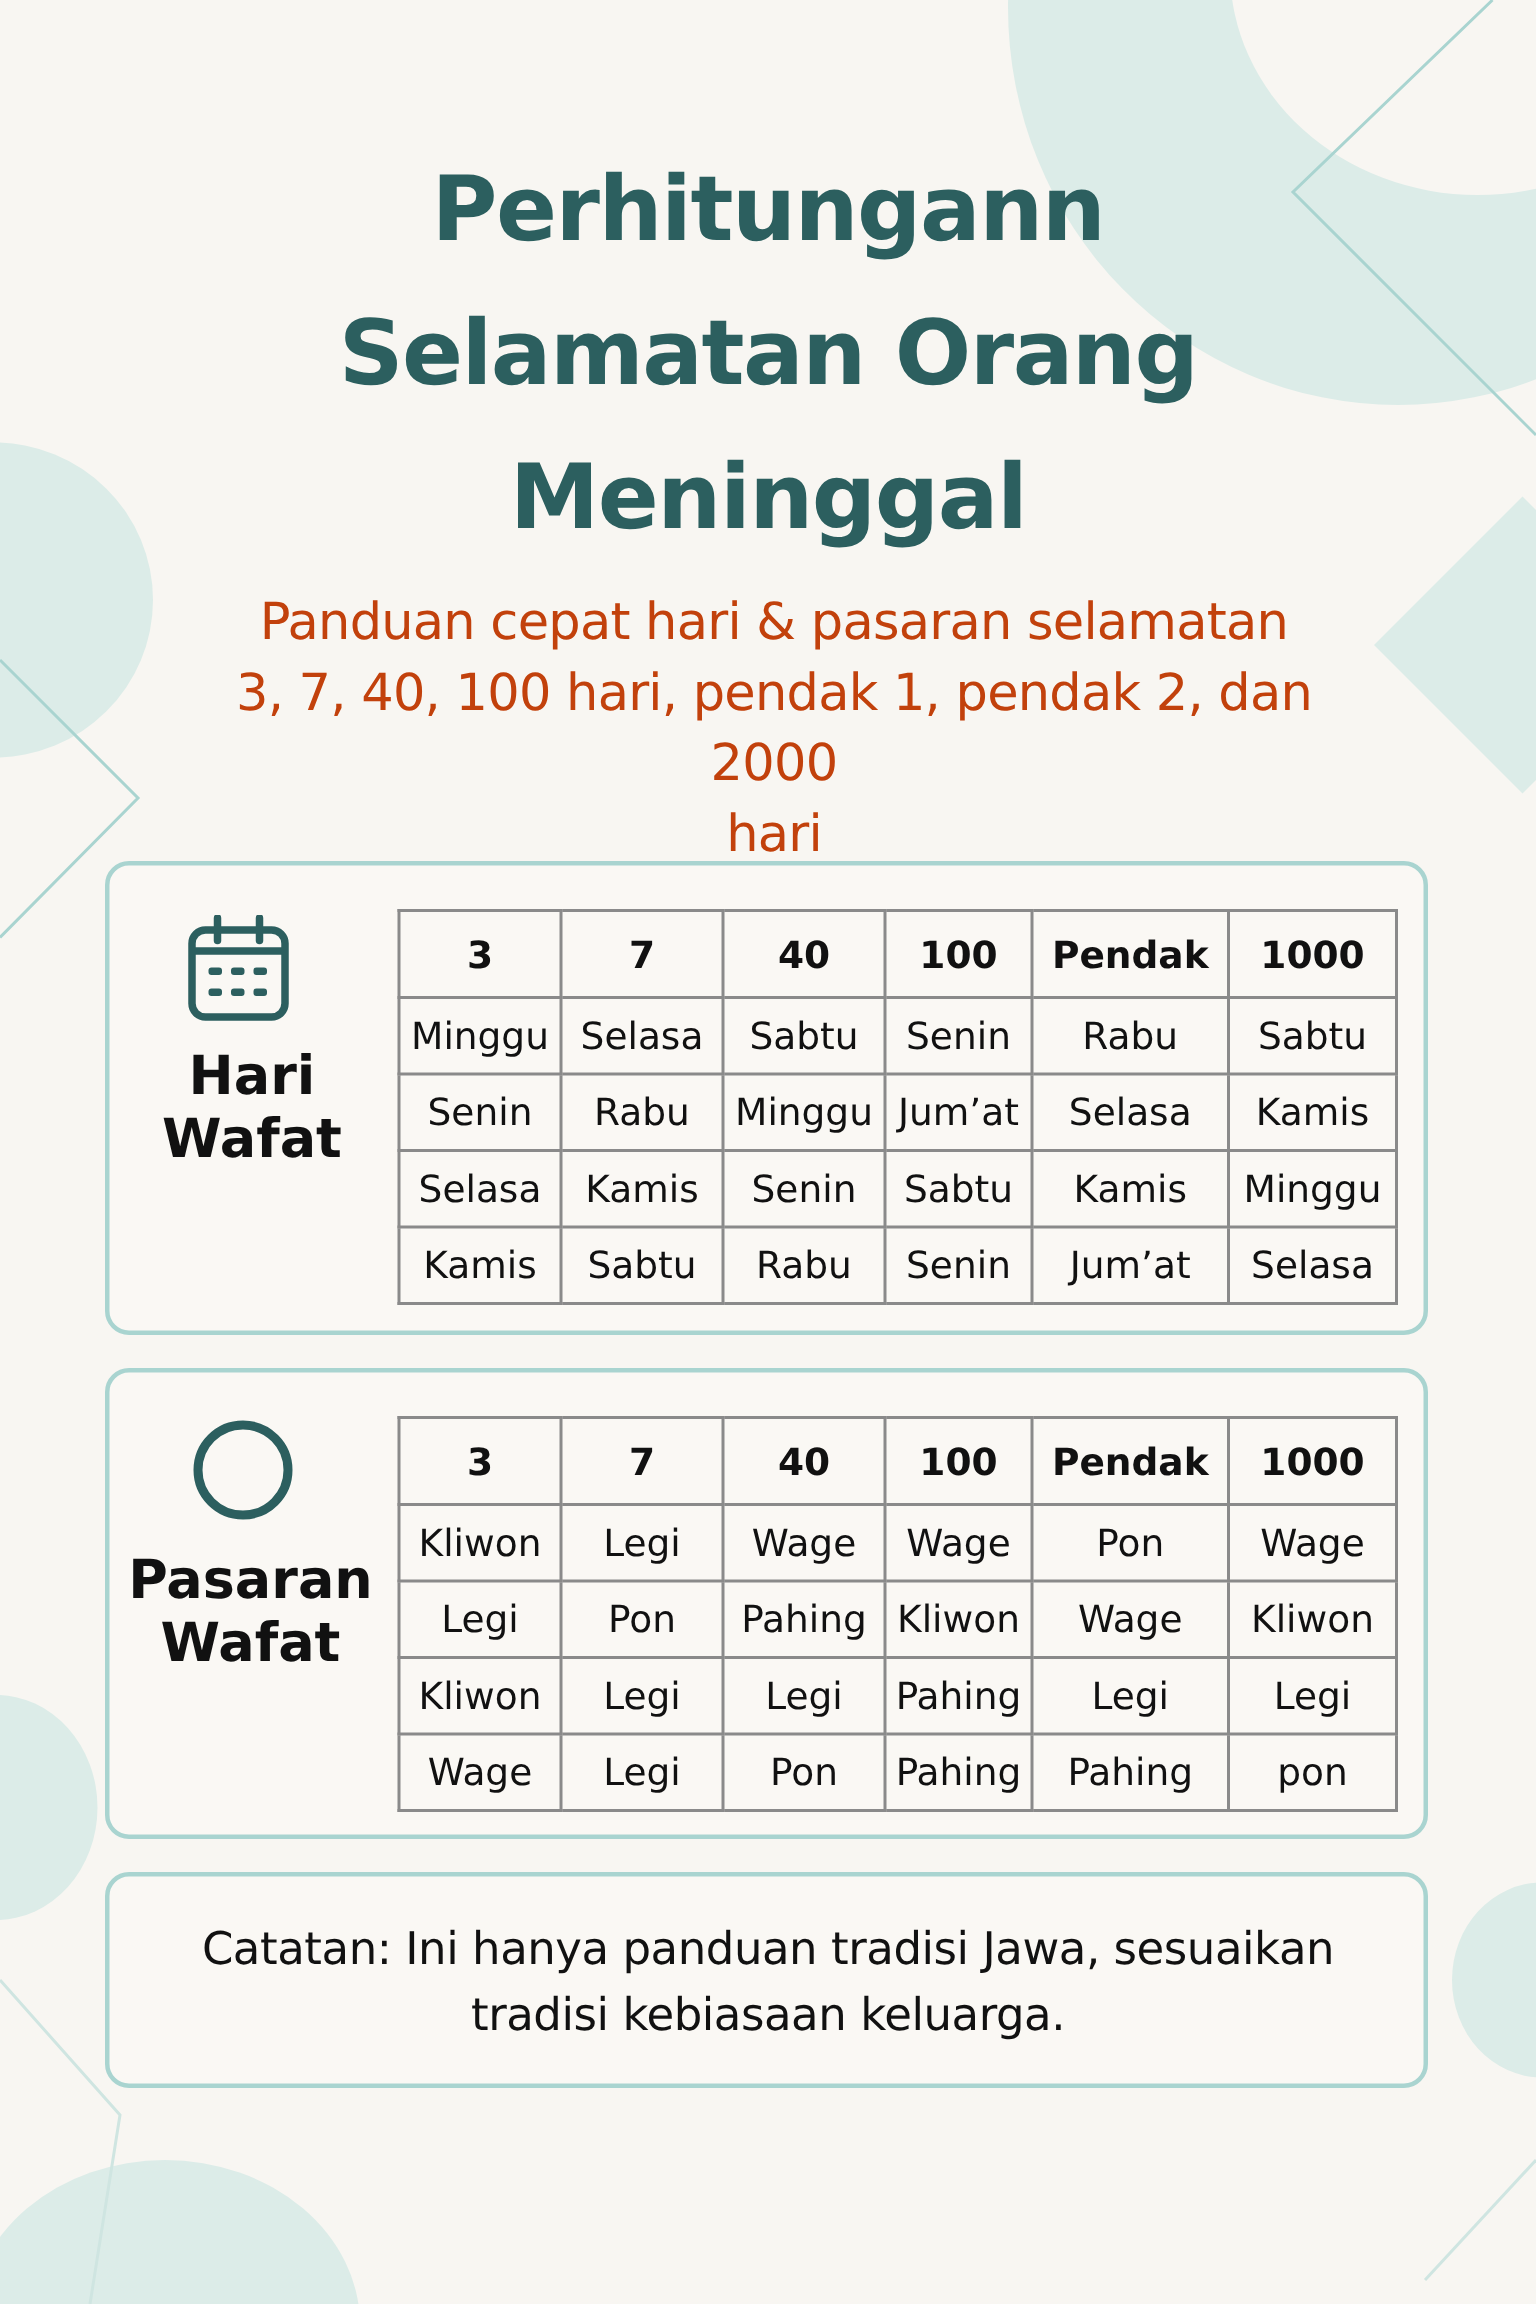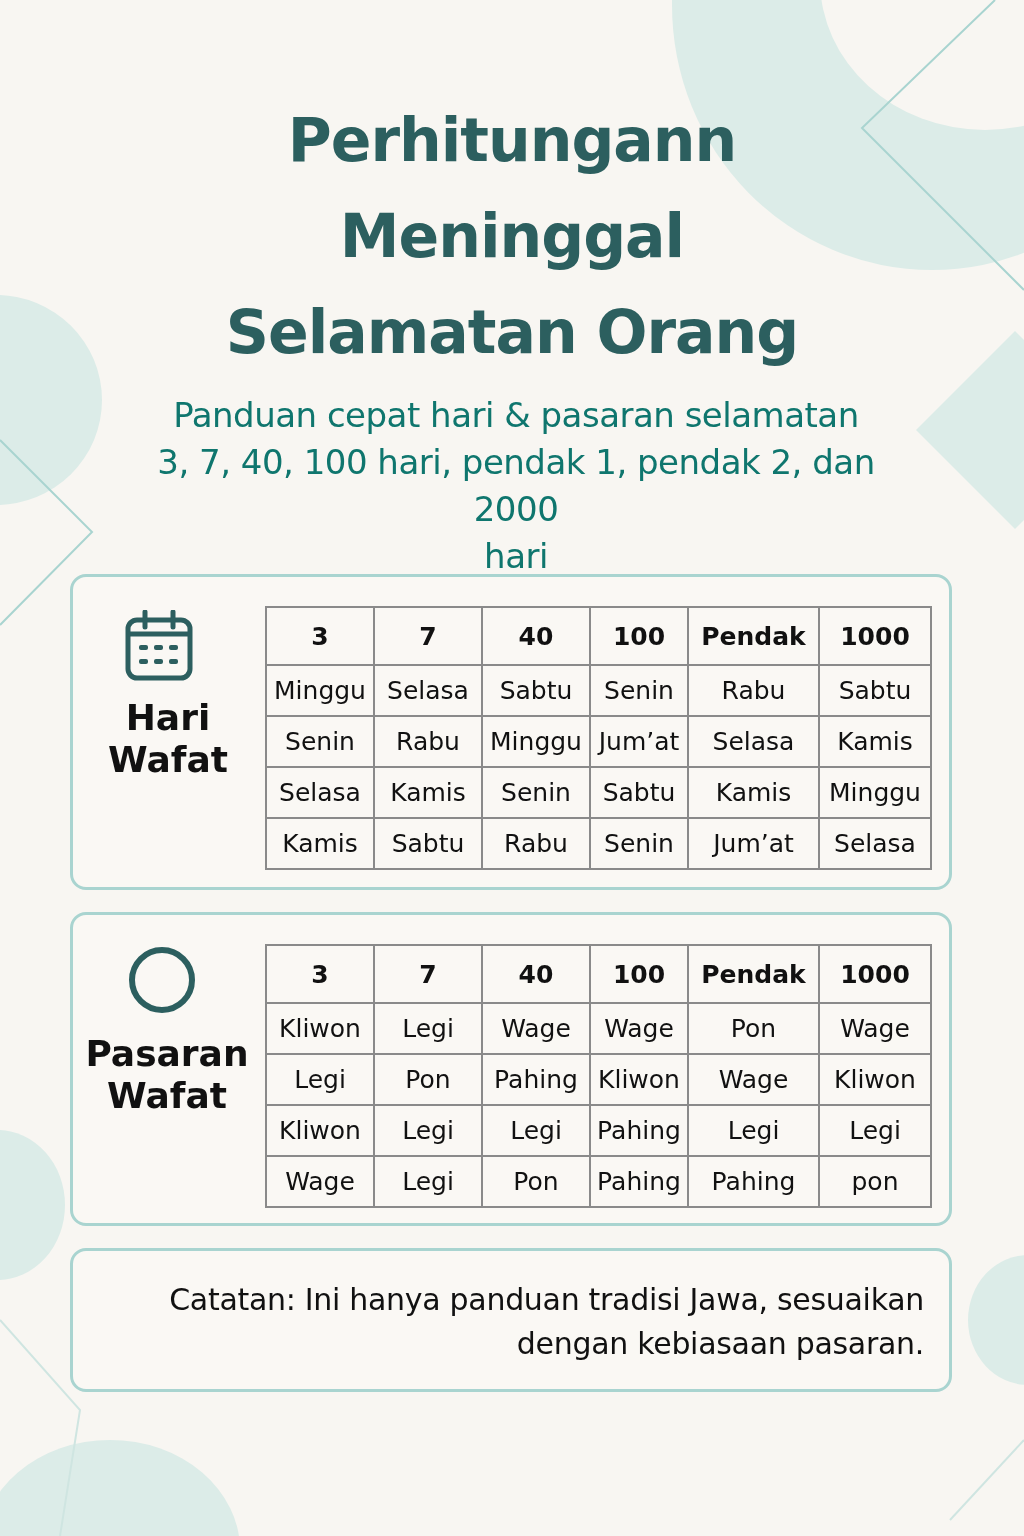--- a/index.html
+++ b/index.html
@@ -13,21 +13,21 @@
   .blob { background:#dcece8; border-radius:50%; }
   .title {
     position:absolute; left:0; right:0; top:92px;
     text-align:center; color:#2c5f5f;
     font-family:"DejaVu Sans", sans-serif; font-weight:bold;
     font-size:60px; line-height:96px; letter-spacing:-1px;
   }
   .title div { white-space:nowrap; }
   .subtitle {
     position:absolute; left:120px; right:112px; top:392px;
-    text-align:center; font-size:34px; line-height:47px; color:#0f766e;
+    text-align:center; font-size:34px; line-height:47px; color:#c2410c;
     font-family:"DejaVu Sans", sans-serif; letter-spacing:-0.5px;
   }
   .card {
     position:absolute; left:70px; width:882px;
     border:3px solid #a9d4d0; border-radius:16px;
     background:rgba(250,248,244,0.85);
     box-sizing:border-box;
   }
   .card-label {
     position:absolute; left:10px; width:170px; text-align:center;
@@ -41,21 +41,21 @@
   }
   table.grid td, table.grid th {
     border:2px solid #8a8a8a; text-align:center;
     font-family:"DejaVu Sans", sans-serif; font-size:25px; color:#111;
     padding:0; white-space:nowrap; overflow:hidden;
   }
   table.grid th { font-weight:bold; height:56px; }
   table.grid td { height:49px; }
   .note {
     position:absolute; left:100px; right:100px; top:1278px;
-    text-align:right; font-family:"DejaVu Sans", sans-serif;
+    text-align:center; font-family:"DejaVu Sans", sans-serif;
     font-size:30px; line-height:44px; color:#111; letter-spacing:-0.3px;
   }
 </style>
 </head>
 <body>
 
 <div class="deco blob" style="left:672px; top:-260px; width:520px; height:530px;"></div>
 <div class="deco" style="left:820px; top:-170px; width:330px; height:300px; border-radius:50%; background:#f8f6f2;"></div>
 <div class="deco blob" style="left:-110px; top:295px; width:212px; height:210px;"></div>
 <div class="deco blob" style="left:-70px; top:1130px; width:135px; height:150px;"></div>
@@ -65,22 +65,22 @@
 
 <svg class="deco" style="left:0; top:0;" width="1024" height="1536">
   <polyline points="995,0 862,128 1024,290" fill="none" stroke="#a9d4d0" stroke-width="2"></polyline>
   <polyline points="0,440 92,532 0,625" fill="none" stroke="#a9d4d0" stroke-width="2"></polyline>
   <polyline points="0,1320 80,1410 60,1536" fill="none" stroke="#cfe5e1" stroke-width="2"></polyline>
   <polyline points="1024,1440 950,1520" fill="none" stroke="#cfe5e1" stroke-width="2"></polyline>
 </svg>
 
 <div class="title">
   <div>Perhitungann</div>
+  <div>Selamatan Orang</div>
   <div>Meninggal</div>
-  <div>Selamatan Orang</div>
 </div>
 
 <div class="subtitle">
   <div>Panduan cepat hari &amp; pasaran selamatan</div>
   <div>3, 7, 40, 100 hari, pendak 1, pendak 2, dan 2000</div>
   <div>hari</div>
 </div>
 
 <div class="card" style="top:574px; height:316px;">
   <div class="icon-wrap" style="left:52px; top:33px;">
@@ -219,14 +219,14 @@
         <td>Pahing</td>
         <td>pon</td>
       </tr>
     </tbody>
   </table>
 </div>
 
 <div class="card" style="top:1248px; height:144px;"></div>
 <div class="note">
   <div>Catatan: Ini hanya panduan tradisi Jawa, sesuaikan</div>
-  <div>dengan kebiasaan pasaran.</div>
+  <div>tradisi kebiasaan keluarga.</div>
 </div>
 
 </body></html>

